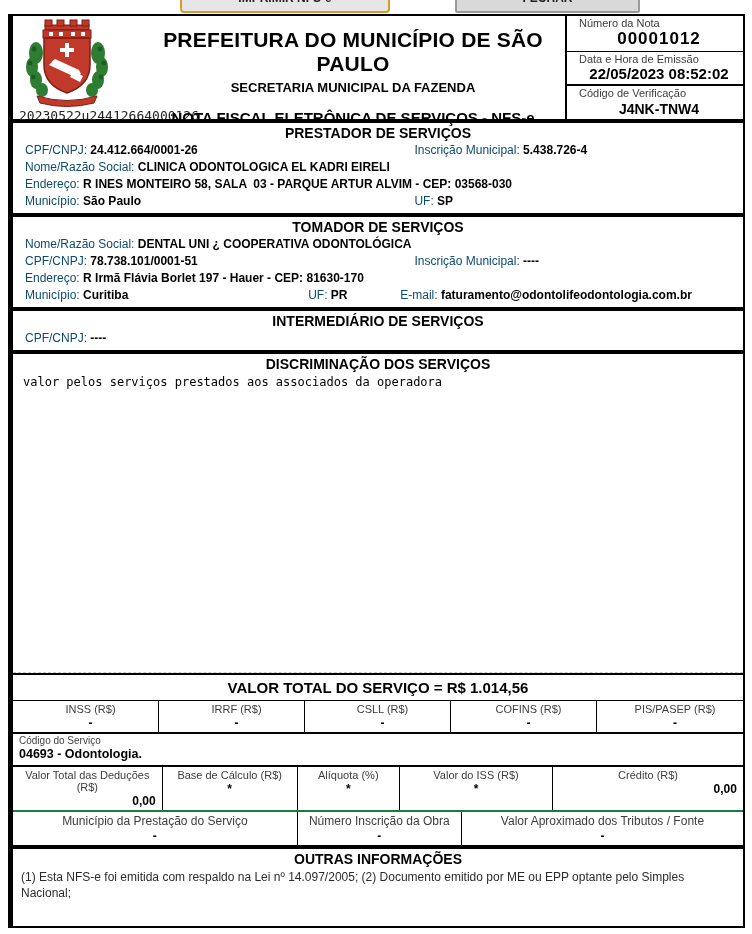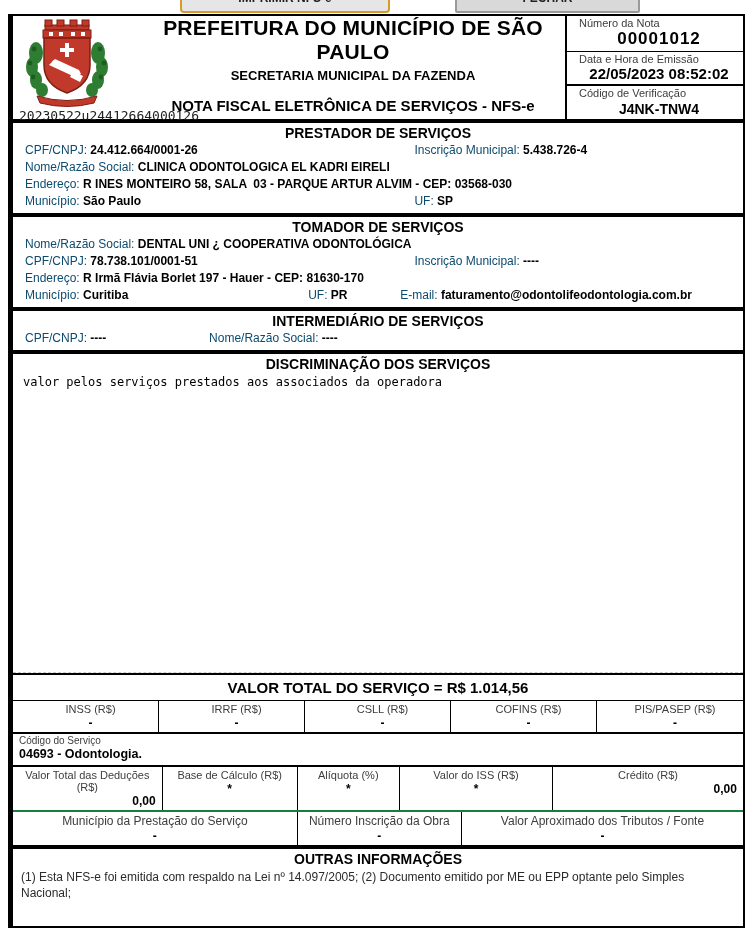--- a/index.html
+++ b/index.html
@@ -16,21 +16,21 @@
   
   .document { margin:0 7px 0 8px; border:2px solid #000; border-left:5px solid #000; background:#fff; }
 
   .divider { height:2px; border-top:1px solid #000; border-bottom:3px solid #000; }
 
   
   .hdr { display:flex; height:103px; }
   .hdr-logo { width:128px; padding:3px 0 0 6px; }
   .hdr-logo svg { display:block; }
   .barcode-num { font-family:"DejaVu Sans Mono", monospace; font-size:13px; letter-spacing:0px; color:#222; margin-top:1px; }
-  .hdr-center { flex:1; text-align:center; padding-top:0; }
+  .hdr-center { flex:1; text-align:center; padding-top:12px; }
   .t1 { font-size:21px; font-weight:bold; letter-spacing:0.2px; }
   .t2 { font-size:13px; font-weight:bold; margin-top:4px; }
   .t3 { font-size:15px; font-weight:bold; margin-top:14px; }
   .hdr-right { width:178px; border-left:2px solid #000; display:flex; flex-direction:column; }
   .hr-cell { padding:1px 4px 2px 12px; }
   .hr-cell.c1 { border-bottom:1px solid #000; }
   .hr-cell.c2 { border-bottom:2px solid #000; }
   .hr-label { font-size:11px; color:#3d3d3d; }
   .hr-val { font-weight:bold; text-align:center; }
   .v-num { font-size:17px; letter-spacing:1px; }
@@ -198,21 +198,20 @@
       <span class="grow"><span class="lbl">E-mail: </span><span class="val">faturamento@odontolifeodontologia.com.br</span></span>
     </div>
   </div>
 
   <div class="divider"></div>
 
   <div class="sec">
     <div class="sec-title">INTERMEDIÁRIO DE SERVIÇOS</div>
     <div class="row">
       <span style="width:26%"><span class="lbl">CPF/CNPJ: </span><span class="val">----</span></span>
-      <span class="grow"><span class="lbl">Nome/Razão Social: </span><span class="val">----</span></span>
     </div>
   </div>
 
   <div class="divider"></div>
 
   <div>
     <div class="sec-title">DISCRIMINAÇÃO DOS SERVIÇOS</div>
     <div class="disc-body">valor pelos serviços prestados aos associados da operadora</div>
   </div>
 

